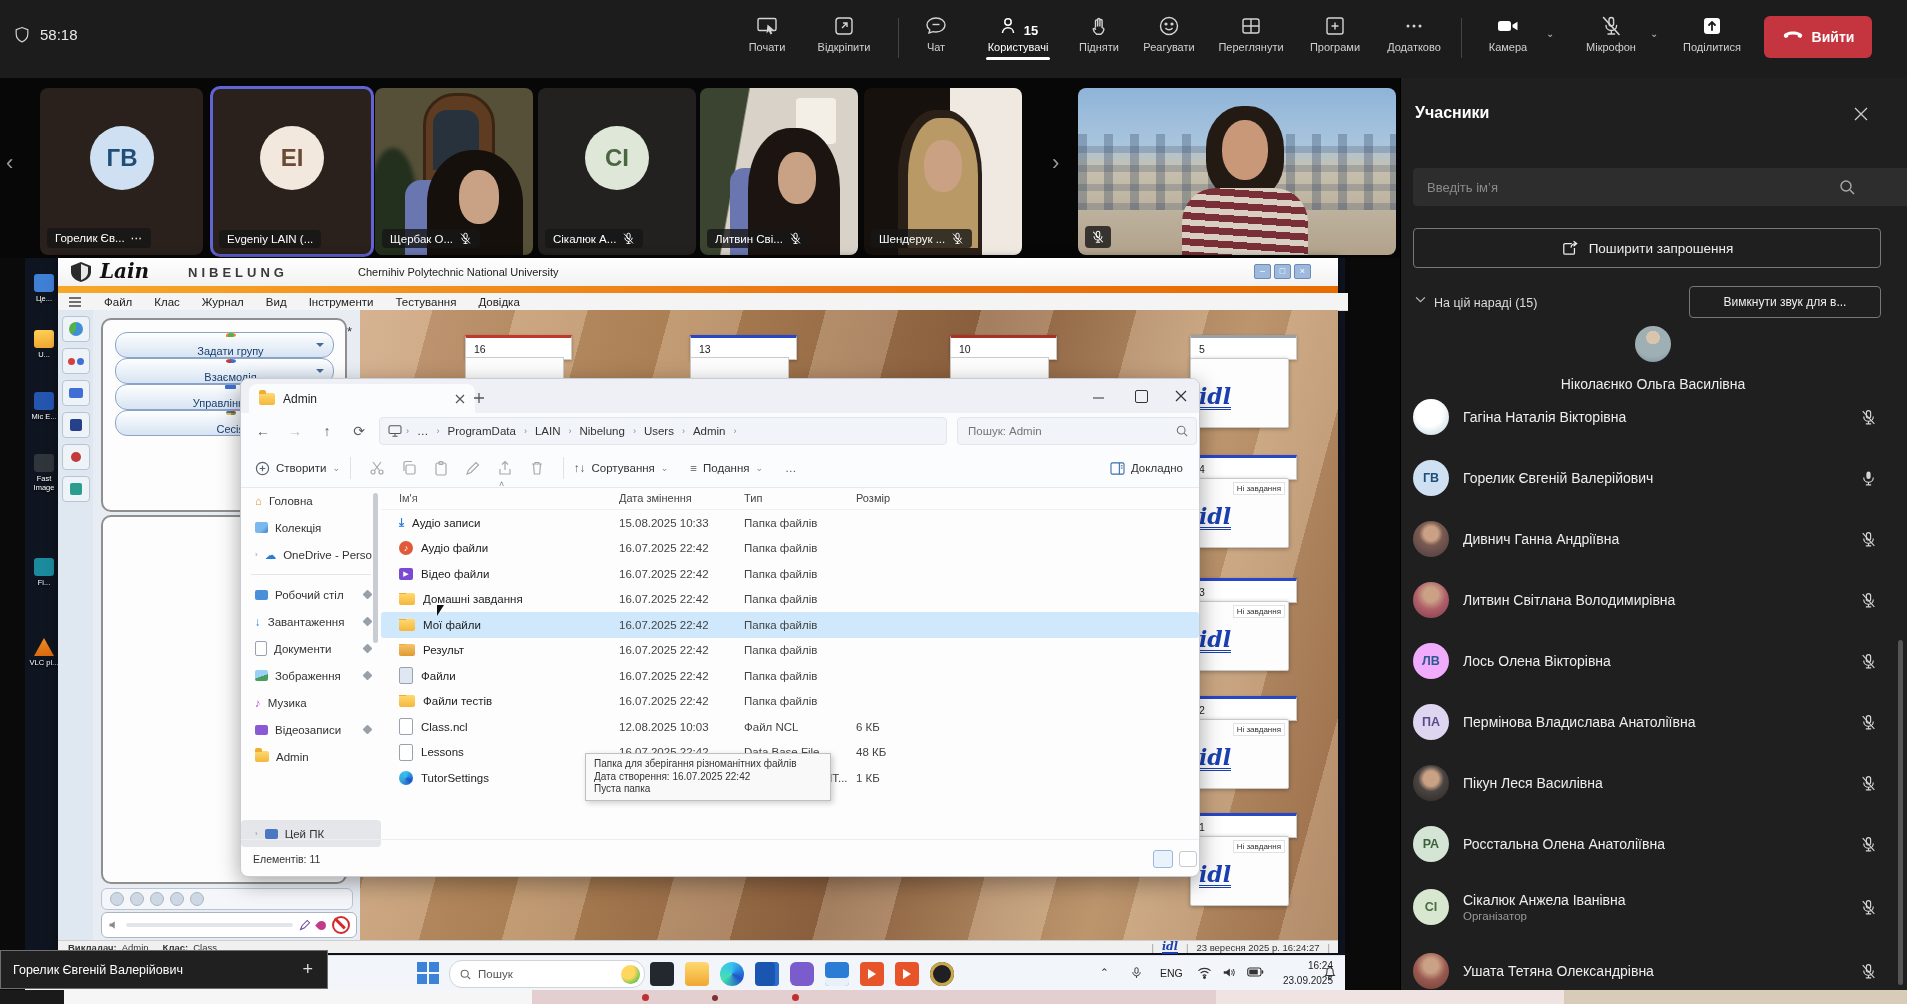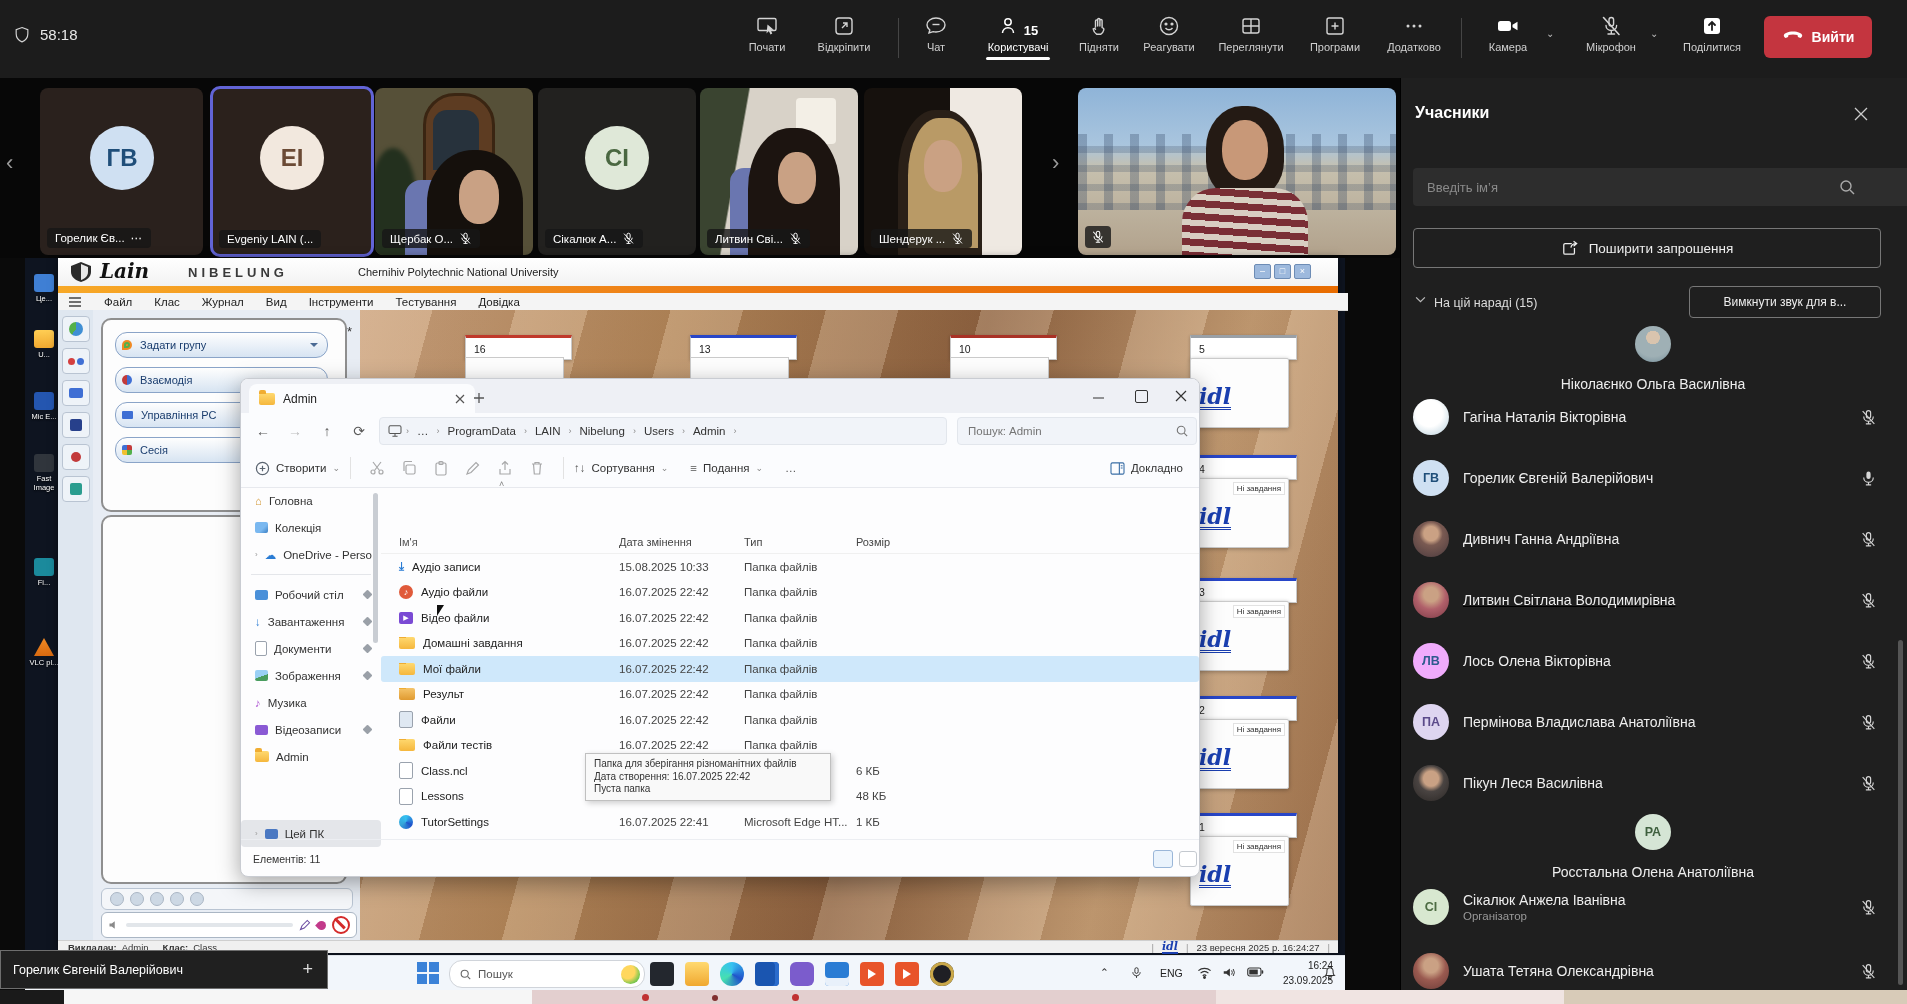--- a/index.html
+++ b/index.html
@@ -34,21 +34,21 @@
   .nibelung{font-weight:bold;letter-spacing:4px;color:#3a3a3a;font-size:13px;}
   .lain-org{font-weight:normal;font-size:11px;color:#222;}
   .lain-winbtn{width:15px;height:13px;background:#9db9dd;border:1px solid #6d8cb5;border-radius:2px;color:#fff;font-size:9px;line-height:12px;text-align:center;cursor:pointer;}
   .lain-orange{left:0;top:28px;width:1280px;height:7px;background:linear-gradient(90deg,#f7a827,#ec7612 60%,#e86c00);}
   .lain-menu{left:0;top:35px;width:1280px;height:17px;background:#f4f4f4;border-bottom:1px solid #d8d8d8;display:flex;align-items:center;gap:22px;padding-left:10px;font-size:11.5px;color:#222;}
   .lain-menu span{cursor:pointer;}
   .lain-left-icons{left:0;top:52px;width:35px;height:630px;background:#dfe7f0;border-right:1px solid #c3ccd6;}
   .lico{width:26px;height:24px;margin:6px auto;background:#eef3f8;border:1px solid #b9c4d2;border-radius:4px;display:flex;align-items:center;justify-content:center;cursor:pointer;}
   .lain-panel{left:35px;top:52px;width:267px;height:630px;background:#e8edf4;border-right:1px solid #c3ccd6;}
   .pwrap{position:absolute;left:8px;top:8px;width:242px;height:190px;background:#fdfdfd;border:2px solid #8f8f8f;border-radius:10px;}
-  .pbtn{position:relative;margin:9px 12px;width:205px;height:24px;background:linear-gradient(#fefefe,#d7e4f2);border:1px solid #8aa4c8;border-radius:12px;display:flex;align-items:center;gap:8px;padding-left:6px;font-size:11px;color:#1a3d6e;cursor:pointer;}
+  .pbtn{position:relative;margin:0 12px;width:205px;height:24px;background:linear-gradient(#fefefe,#d7e4f2);border:1px solid #8aa4c8;border-radius:12px;display:flex;align-items:center;gap:8px;padding-left:12px;font-size:11px;color:#1a3d6e;cursor:pointer;flex-direction:column;}
   .pbtn::after{content:"";position:absolute;right:9px;top:10px;border:4px solid transparent;border-top-color:#4a6a94;}
   .pwrap2{position:absolute;left:8px;top:205px;width:242px;height:365px;background:#fdfdfd;border:2px solid #8f8f8f;border-radius:10px;}
   .ptools{position:absolute;left:8px;top:578px;width:242px;height:20px;background:#f4f6f9;border:1px solid #b9c4d2;border-radius:6px;display:flex;align-items:center;gap:6px;padding-left:8px;}
   .ptool-dot{width:12px;height:12px;border-radius:50%;background:#cdd8e4;border:1px solid #aab6c4;}
   .audiobar{position:absolute;left:8px;top:602px;width:242px;height:24px;background:#fff;border:1px solid #aab6c4;border-radius:6px;display:flex;align-items:center;padding:0 6px;gap:6px;}
   .lain-status{left:0;top:682px;width:1280px;height:12px;background:#f0f0f0;border-top:1px solid #cfcfcf;font-size:9.5px;color:#333;display:flex;align-items:center;}
   .idl{font-family:"DejaVu Serif", serif;font-style:italic;font-weight:bold;color:#1a3fb0;border-bottom:2px solid #1a3fb0;line-height:1;}
   .lain-main{left:302px;top:52px;width:978px;height:630px;overflow:hidden;
      background:linear-gradient(105deg,#caa27e 0%,#b08457 28%,#8a5f3e 55%,#c49d74 78%,#9c6f4a 100%);}
   .lain-main .streaks{position:absolute;inset:0;background:repeating-linear-gradient(105deg, rgba(255,236,214,.22) 0 70px, rgba(120,80,50,.10) 70px 150px);}
@@ -66,21 +66,21 @@
   .crumb{padding:2px 4px;cursor:pointer;white-space:nowrap;}
   .crumbsep{color:#888;font-size:9px;}
   .ex-search{height:26px;background:#f1f4f9;border:1px solid #e2e6ec;border-radius:4px;font-size:11.5px;color:#555;display:flex;align-items:center;padding:0 8px;justify-content:space-between;}
   .ex-cmd{position:absolute;left:0;top:70px;width:958px;height:38px;background:#fbfcfe;border-bottom:1px solid #e7e9ee;display:flex;align-items:center;font-size:11.5px;color:#333;}
   .gico{width:16px;height:16px;opacity:.45;margin:0 8px;}
   .ex-nav{position:absolute;left:0;top:108px;width:140px;height:352px;font-size:11.5px;color:#333;}
   .nav-item{display:flex;align-items:center;gap:7px;height:27px;padding-left:14px;cursor:pointer;border-radius:4px;white-space:nowrap;overflow:hidden;}
   .nav-item.sel{background:#e4e6ea;}
   .pin{width:7px;height:7px;background:#9aa0a8;transform:rotate(45deg);border-radius:1px;margin-left:auto;margin-right:10px;flex:none;}
   .ex-list{position:absolute;left:140px;top:108px;width:818px;height:352px;}
-  .ex-head{display:flex;font-size:11px;color:#555;height:22px;align-items:center;border-bottom:1px solid #f0f0f0;margin-top:44px;}
+  .ex-head{display:flex;font-size:11px;color:#555;height:22px;align-items:center;border-bottom:1px solid #f0f0f0;}
   .ex-row{display:flex;align-items:center;height:25.5px;font-size:11.5px;color:#222;}
   .ex-row.sel{background:#cfe8fb;border-radius:3px;}
   .c-name{width:220px;display:flex;align-items:center;gap:8px;padding-left:18px;white-space:nowrap;overflow:hidden;}
   .c-date{width:125px;color:#444;}
   .c-type{width:112px;color:#444;}
   .c-size{width:70px;color:#444;}
   .fold{width:16px;height:12px;background:linear-gradient(#ffd970,#f5b73d);border-radius:2px;position:relative;flex:none;}
   .fold::before{content:"";position:absolute;left:0;top:-3px;width:7px;height:4px;background:#f0ad32;border-radius:2px 2px 0 0;}
   .doc{width:12px;height:15px;background:#fff;border:1px solid #9aa2ad;border-radius:2px;flex:none;}
   .tooltip{position:absolute;left:204px;top:266px;width:228px;background:#f9f9f9;border:1px solid #c0c0c0;box-shadow:2px 2px 6px rgba(0,0,0,.2);font-size:10px;color:#333;padding:4px 8px;line-height:12.5px;z-index:5;}
@@ -927,21 +927,21 @@
     </div>
     <div class="prow" style="top:431px;">
       <div class="pav ph4"></div>
       <span class="pname">Дивнич Ганна Андріївна</span>
       <svg class="pmic" width="17" height="17" viewBox="0 0 16 16" fill="none" stroke="#d6d6d6" stroke-width="1.1">
           <rect x="6" y="1.5" width="4" height="7" rx="2"></rect>
           <path d="M3.5 7c0 2.5 2 4.5 4.5 4.5s4.5-2 4.5-4.5M8 11.5V14M5.5 14h5"></path>
           <path d="M2.5 2l11 12"></path>
         </svg>
     </div>
-    <div class="prow" style="top:492px;text-decoration:underline;">
+    <div class="prow" style="top:492px;">
       <div class="pav ph5"></div>
       <span class="pname">Литвин Світлана Володимирівна</span>
       <svg class="pmic" width="17" height="17" viewBox="0 0 16 16" fill="none" stroke="#d6d6d6" stroke-width="1.1">
           <rect x="6" y="1.5" width="4" height="7" rx="2"></rect>
           <path d="M3.5 7c0 2.5 2 4.5 4.5 4.5s4.5-2 4.5-4.5M8 11.5V14M5.5 14h5"></path>
           <path d="M2.5 2l11 12"></path>
         </svg>
     </div>
     <div class="prow" style="top:553px;">
       <div class="pav" style="background:#f0abfc;color:#2d5a8e;">
@@ -967,21 +967,21 @@
     </div>
     <div class="prow" style="top:675px;">
       <div class="pav ph8"></div>
       <span class="pname">Пікун Леся Василівна</span>
       <svg class="pmic" width="17" height="17" viewBox="0 0 16 16" fill="none" stroke="#d6d6d6" stroke-width="1.1">
           <rect x="6" y="1.5" width="4" height="7" rx="2"></rect>
           <path d="M3.5 7c0 2.5 2 4.5 4.5 4.5s4.5-2 4.5-4.5M8 11.5V14M5.5 14h5"></path>
           <path d="M2.5 2l11 12"></path>
         </svg>
     </div>
-    <div class="prow" style="top:736px;flex-direction:column;">
+    <div class="prow" style="top:736px;">
       <div class="pav" style="background:#d5e5d5;color:#3e5f3e;">
           <span>РА</span>
         </div>
       <span class="pname">Росстальна Олена Анатоліївна</span>
       <svg class="pmic" width="17" height="17" viewBox="0 0 16 16" fill="none" stroke="#d6d6d6" stroke-width="1.1">
           <rect x="6" y="1.5" width="4" height="7" rx="2"></rect>
           <path d="M3.5 7c0 2.5 2 4.5 4.5 4.5s4.5-2 4.5-4.5M8 11.5V14M5.5 14h5"></path>
           <path d="M2.5 2l11 12"></path>
         </svg>
     </div>

